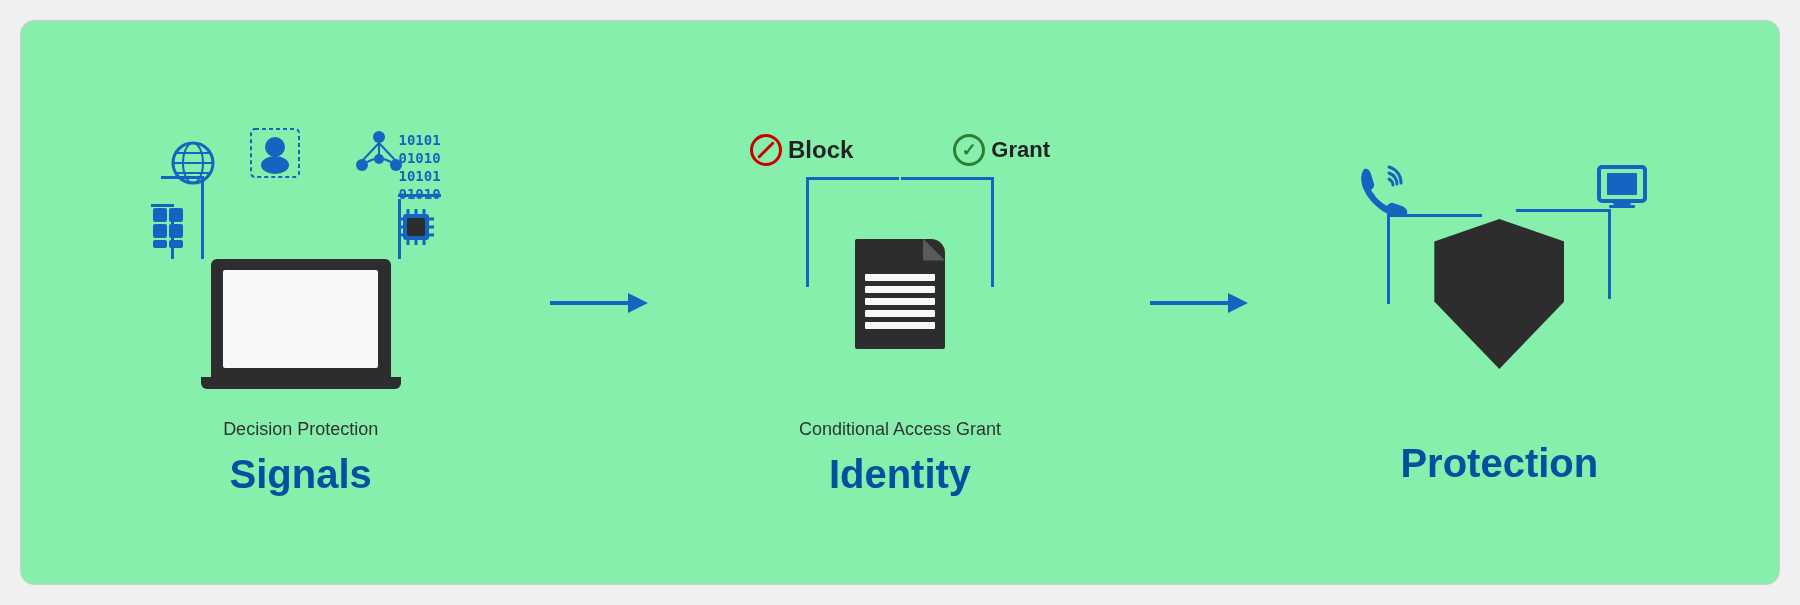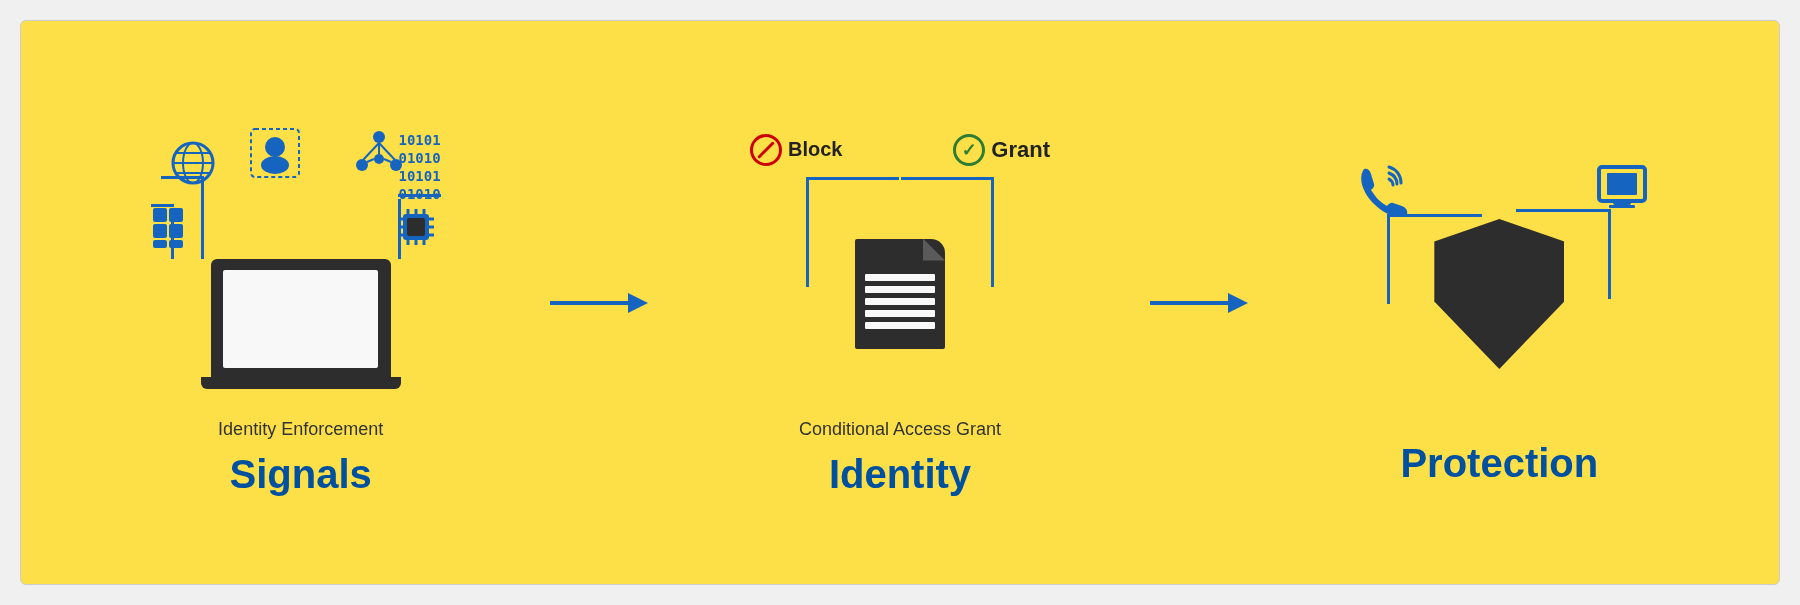--- a/index.html
+++ b/index.html
@@ -5,23 +5,23 @@
     * { box-sizing: border-box; margin: 0; padding: 0; }
     body {
       background: #f0f0f0;
       display: flex;
       align-items: center;
       justify-content: center;
       min-height: 100vh;
       font-family: 'Segoe UI', Arial, sans-serif;
     }
     .diagram-container {
-      background: #fde047;
+      background: #86efac;
       border: 1px solid #cccccc;
-      border-radius: 6px;
+      border-radius: 14px;
       width: 1760px;
       height: 565px;
       display: flex;
       align-items: center;
       justify-content: space-around;
       padding: 20px 40px;
       position: relative;
     }
     .section {
       display: flex;
@@ -199,21 +199,21 @@
       border-radius: 1px;
     }
     
     .block-label {
       position: absolute;
       top: 15px;
       left: 20px;
       display: flex;
       align-items: center;
       gap: 6px;
-      font-size: 20px;
+      font-size: 24px;
       font-weight: 600;
       color: #222;
     }
     .grant-label {
       position: absolute;
       top: 15px;
       right: 20px;
       display: flex;
       align-items: center;
       gap: 6px;
@@ -457,21 +457,21 @@
         </div>
 
         <div class="laptop-body">
           <div class="laptop-screen"></div>
         </div>
         <div class="laptop-base"></div>
 
       </div>
     </div>
     <div class="section-labels">
-      <div class="section-subtitle">Identity Enforcement</div>
+      <div class="section-subtitle">Decision Protection</div>
       <div class="section-title">Signals</div>
     </div>
   </div>
 
   <div class="arrow-section">
     <svg class="arrow-svg" viewBox="0 0 100 30" fill="none">
       <line x1="0" y1="15" x2="82" y2="15" stroke="#1565c0" stroke-width="4"></line>
       <polygon points="78,5 98,15 78,25" fill="#1565c0"></polygon>
     </svg>
   </div>

